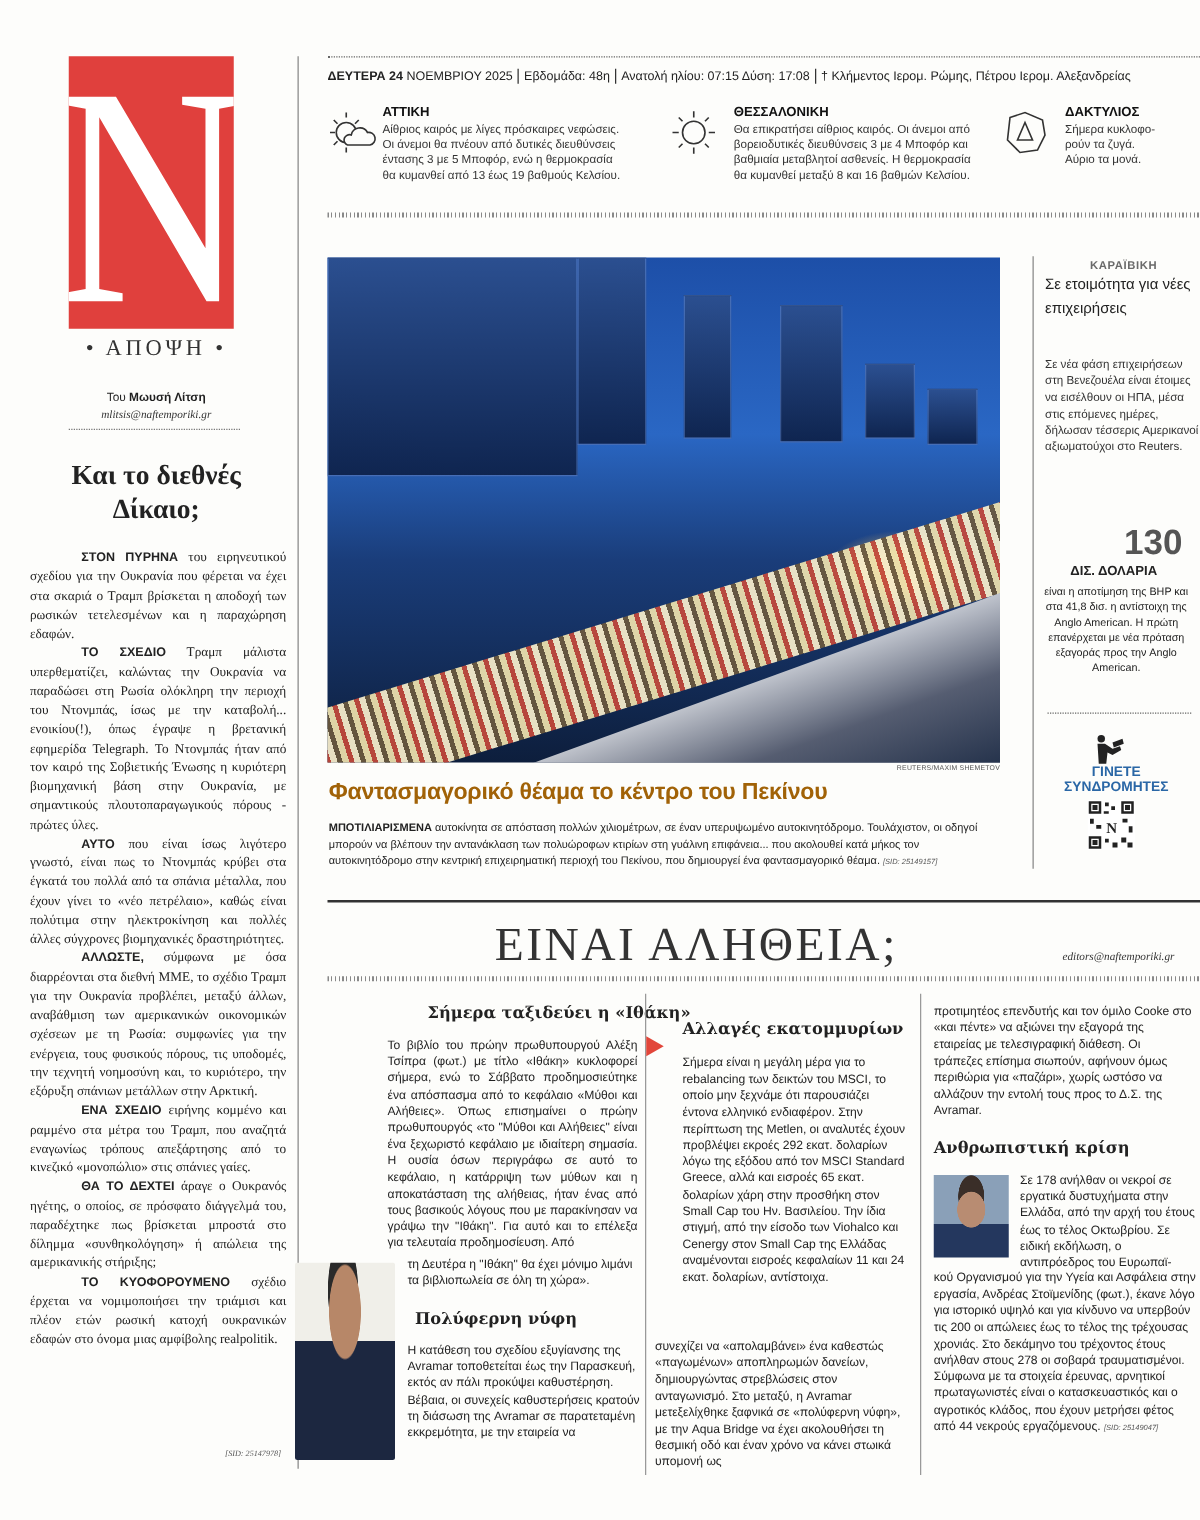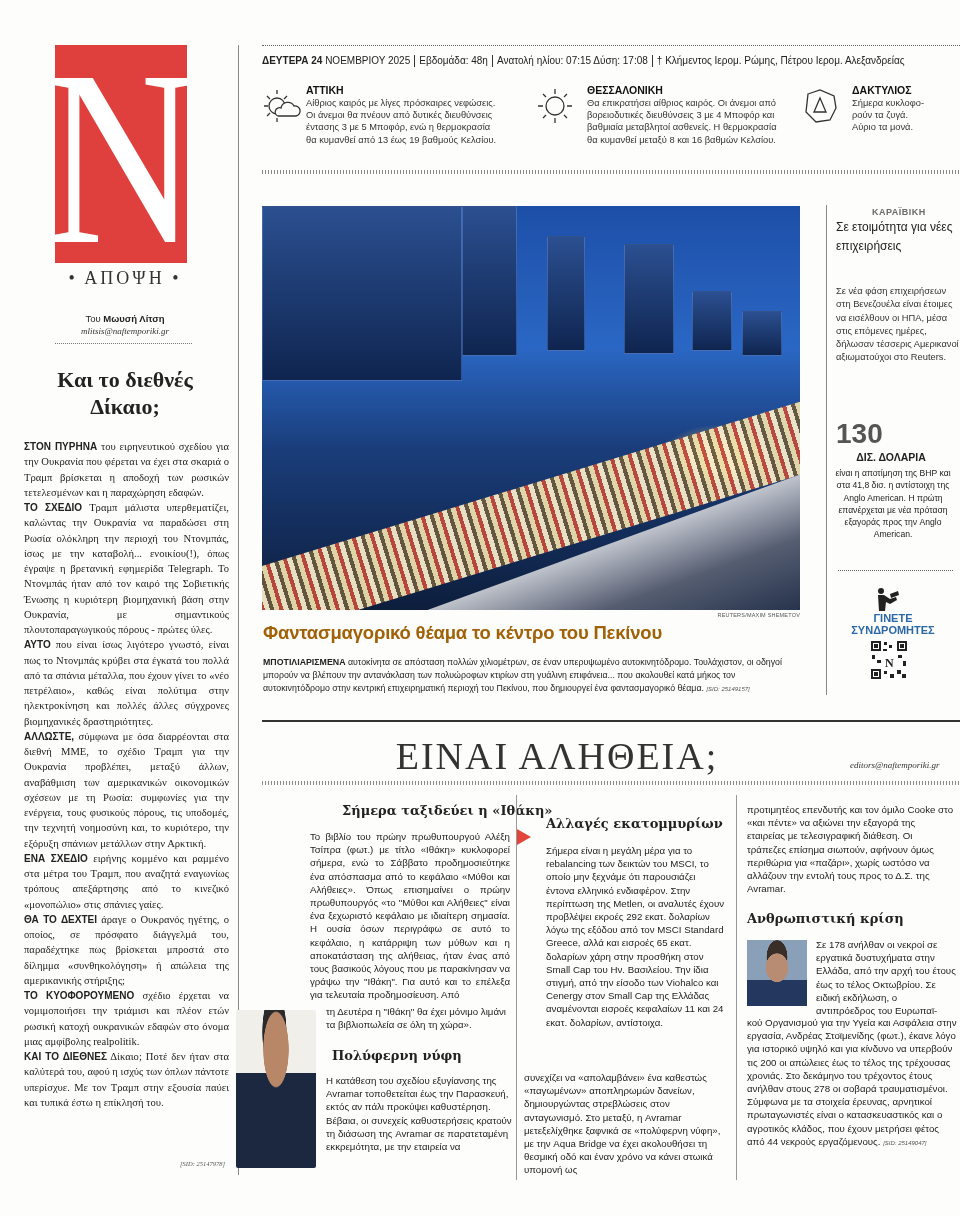--- a/index.html
+++ b/index.html
@@ -12,21 +12,21 @@
   
   #logo { left: 55px; top: 45px; width: 132px; height: 218px; background: #e0403d; display:flex; align-items:center; justify-content:center; overflow:hidden; }
   #logo span { font-family: "Liberation Serif", serif; color: #fff; font-size: 250px; line-height: 1; transform: scaleX(0.85) translateY(4px); display:block; }
   #section-label { left: 40px; top: 268px; width: 170px; text-align:center; font-family: "Liberation Serif", serif; font-size: 18px; letter-spacing: 3px; color: #333; }
   #author-line { left: 40px; top: 313px; width: 170px; text-align:center; font-size: 9.5px; font-family: "Liberation Sans", sans-serif; }
   #author-email { left: 40px; top: 326px; width: 170px; text-align:center; font-size: 9px; font-style: italic; font-family: "Liberation Serif", serif; color:#333; }
   #left-dots { left: 55px; top: 343px; width: 137px; border-top: 1px dotted #777; }
   #op-title { left: 30px; top: 366px; width: 190px; text-align:center; font-family: "Liberation Serif", serif; font-size: 22px; line-height: 27px; color:#222; }
   #op-body { left: 24px; top: 439px; width: 205px; font-size: 10.6px; line-height: 15.25px; font-family: "Liberation Serif", serif; text-align: justify; color:#222; }
   #op-body p { margin: 0; }
-  #op-body .lead { font-family: "Liberation Sans", sans-serif; font-weight: bold; font-size: 10px; }
+  #op-body .lead { font-family: "Liberation Sans", sans-serif; font-weight: bold; font-size: 10px; margin-left: 41px; }
   #op-sid { left: 150px; top: 1160px; width: 75px; text-align:right; font-size: 6.5px; font-style: italic; color:#555; font-family: "Liberation Serif", serif; }
   #vrule-left { left: 238px; top: 45px; height: 1130px; border-left: 1px solid #888; }
 
   
   .dotrule { border-top: 1px dotted #666; }
   .hatch { height: 4px; background: repeating-linear-gradient(90deg,#888 0 1px,transparent 1px 3px); }
   #top-dots { left: 262px; top: 45px; width: 698px; }
   #dateline { left: 262px; top: 55px; width: 700px; font-family: "Liberation Sans", sans-serif; font-size: 10px; white-space: nowrap; color:#222; }
   #dateline .sep { display:inline-block; width:1px; height:12px; background:#333; vertical-align:middle; margin: 0 4px; }
   .wx { position:absolute; top: 84px; font-family: "Liberation Sans", sans-serif; font-size: 9.3px; line-height: 12.2px; color:#333; }
@@ -47,21 +47,21 @@
   #photo-title { left: 263px; top: 622px; font-family: "Liberation Sans", sans-serif; font-size: 18.5px; font-weight: bold; color:#a16207; letter-spacing: -0.2px; }
   #photo-caption { left: 263px; top: 656px; width: 540px; font-family: "Liberation Sans", sans-serif; font-size: 8.8px; line-height: 13.2px; color:#222; }
   #photo-caption .lead { font-weight: bold; }
   #photo-caption .sid { font-style: italic; font-size: 6px; color:#555; }
   #vrule-right { left: 826px; top: 205px; height: 490px; border-left: 1px solid #888; }
 
   
   #rs-kicker { left: 836px; top: 207px; font-family:"Liberation Sans",sans-serif; font-weight:bold; font-size: 9px; color:#6a6a6a; letter-spacing: 0.5px; padding-left: 36px; }
   #rs-title { left: 836px; top: 218px; width: 124px; font-family:"Liberation Sans",sans-serif; font-size: 12px; line-height: 19px; color:#222; }
   #rs-body { left: 836px; top: 285px; width: 124px; font-family:"Liberation Sans",sans-serif; font-size: 9.3px; line-height: 13.3px; color:#333; }
-  #rs-num { left: 836px; top: 418px; width: 110px; text-align:left; font-family:"Liberation Sans",sans-serif; font-weight:bold; font-size: 28px; color:#555; line-height: 32px; }
+  #rs-num { left: 836px; top: 418px; width: 110px; text-align:right; font-family:"Liberation Sans",sans-serif; font-weight:bold; font-size: 28px; color:#555; line-height: 32px; }
   #rs-unit { left: 836px; top: 451px; width: 110px; text-align:center; font-family:"Liberation Sans",sans-serif; font-weight:bold; font-size: 10.5px; color:#222; }
   #rs-num-body { left: 834px; top: 467px; width: 118px; text-align:center; font-family:"Liberation Sans",sans-serif; font-size: 8.6px; line-height: 12.3px; color:#222; }
   #rs-dots { left: 838px; top: 570px; width: 115px; }
   #sub-ico { left: 872px; top: 585px; width: 30px; height: 30px; }
   #sub-text { left: 838px; top: 612px; width: 110px; text-align:center; font-family:"Liberation Sans",sans-serif; font-weight:bold; font-size: 11px; line-height: 12px; color:#2a67a6; }
   #qr { left: 870px; top: 640px; width: 38px; height: 40px; }
 
   
   #banner-rule { left: 262px; top: 720px; width: 698px; border-top: 2px solid #333; }
   #banner-title { left: 262px; top: 734px; width: 590px; text-align:center; font-family:"Liberation Serif",serif; font-size: 38px; letter-spacing: 2px; color:#333; font-weight: normal; }
@@ -116,21 +116,20 @@
 <h1 id="op-title" class="abs">Και το διεθνές Δίκαιο;</h1>
 
 <div id="op-body" class="abs">
   <p><span class="lead">ΣΤΟΝ ΠΥΡΗΝΑ</span><span> του ειρηνευτικού σχεδίου για την Ουκρανία που φέρεται να έχει στα σκαριά ο Τραμπ βρίσκεται η αποδοχή των ρωσικών τετελεσμένων και η παραχώρηση εδαφών.</span></p>
   <p><span class="lead">ΤΟ ΣΧΕΔΙΟ</span><span> Τραμπ μάλιστα υπερθεματίζει, καλώντας την Ουκρανία να παραδώσει στη Ρωσία ολόκληρη την περιοχή του Ντονμπάς, ίσως με την καταβολή... ενοικίου(!), όπως έγραψε η βρετανική εφημερίδα Telegraph. Το Ντονμπάς ήταν από τον καιρό της Σοβιετικής Ένωσης η κυριότερη βιομηχανική βάση στην Ουκρανία, με σημαντικούς πλουτοπαραγωγικούς πόρους - πρώτες ύλες.</span></p>
   <p><span class="lead">ΑΥΤΟ</span><span> που είναι ίσως λιγότερο γνωστό, είναι πως το Ντονμπάς κρύβει στα έγκατά του πολλά από τα σπάνια μέταλλα, που έχουν γίνει το «νέο πετρέλαιο», καθώς είναι πολύτιμα στην ηλεκτροκίνηση και πολλές άλλες σύγχρονες βιομηχανικές δραστηριότητες.</span></p>
   <p><span class="lead">ΑΛΛΩΣΤΕ,</span><span> σύμφωνα με όσα διαρρέονται στα διεθνή ΜΜΕ, το σχέδιο Τραμπ για την Ουκρανία προβλέπει, μεταξύ άλλων, αναβάθμιση των αμερικανικών οικονομικών σχέσεων με τη Ρωσία: συμφωνίες για την ενέργεια, τους φυσικούς πόρους, τις υποδομές, την τεχνητή νοημοσύνη και, το κυριότερο, την εξόρυξη σπάνιων μετάλλων στην Αρκτική.</span></p>
   <p><span class="lead">ΕΝΑ ΣΧΕΔΙΟ</span><span> ειρήνης κομμένο και ραμμένο στα μέτρα του Τραμπ, που αναζητά εναγωνίως τρόπους απεξάρτησης από το κινεζικό «μονοπώλιο» στις σπάνιες γαίες.</span></p>
   <p><span class="lead">ΘΑ ΤΟ ΔΕΧΤΕΙ</span><span> άραγε ο Ουκρανός ηγέτης, ο οποίος, σε πρόσφατο διάγγελμά του, παραδέχτηκε πως βρίσκεται μπροστά στο δίλημμα «συνθηκολόγηση» ή απώλεια της αμερικανικής στήριξης;</span></p>
   <p><span class="lead">ΤΟ ΚΥΟΦΟΡΟΥΜΕΝΟ</span><span> σχέδιο έρχεται να νομιμοποιήσει την τριάμισι και πλέον ετών ρωσική κατοχή ουκρανικών εδαφών στο όνομα μιας αμφίβολης realpolitik.</span></p>
-  <p><span class="lead">ΚΑΙ ΤΟ ΔΙΕΘΝΕΣ</span><span> Δίκαιο; Ποτέ δεν ήταν στα καλύτερά του, αφού η ισχύς των όπλων πάντοτε υπερίσχυε. Με τον Τραμπ στην εξουσία παύει και τυπικά έστω η επίκλησή του.</span></p>
 </div>
 <div id="op-sid" class="abs">[SID: 25147978]</div>
 <div id="vrule-left" class="abs"></div>
 
 <div id="top-dots" class="abs dotrule"></div>
 <div id="dateline" class="abs">
   <b>ΔΕΥΤΕΡΑ 24</b>
   <span>ΝΟΕΜΒΡΙΟΥ 2025</span><span class="sep"></span><span>Εβδομάδα: 48η</span><span class="sep"></span><span>Ανατολή ηλίου: 07:15 Δύση: 17:08</span><span class="sep"></span><span>† Κλήμεντος Ιερομ. Ρώμης, Πέτρου Ιερομ. Αλεξανδρείας</span>
 </div>
 

